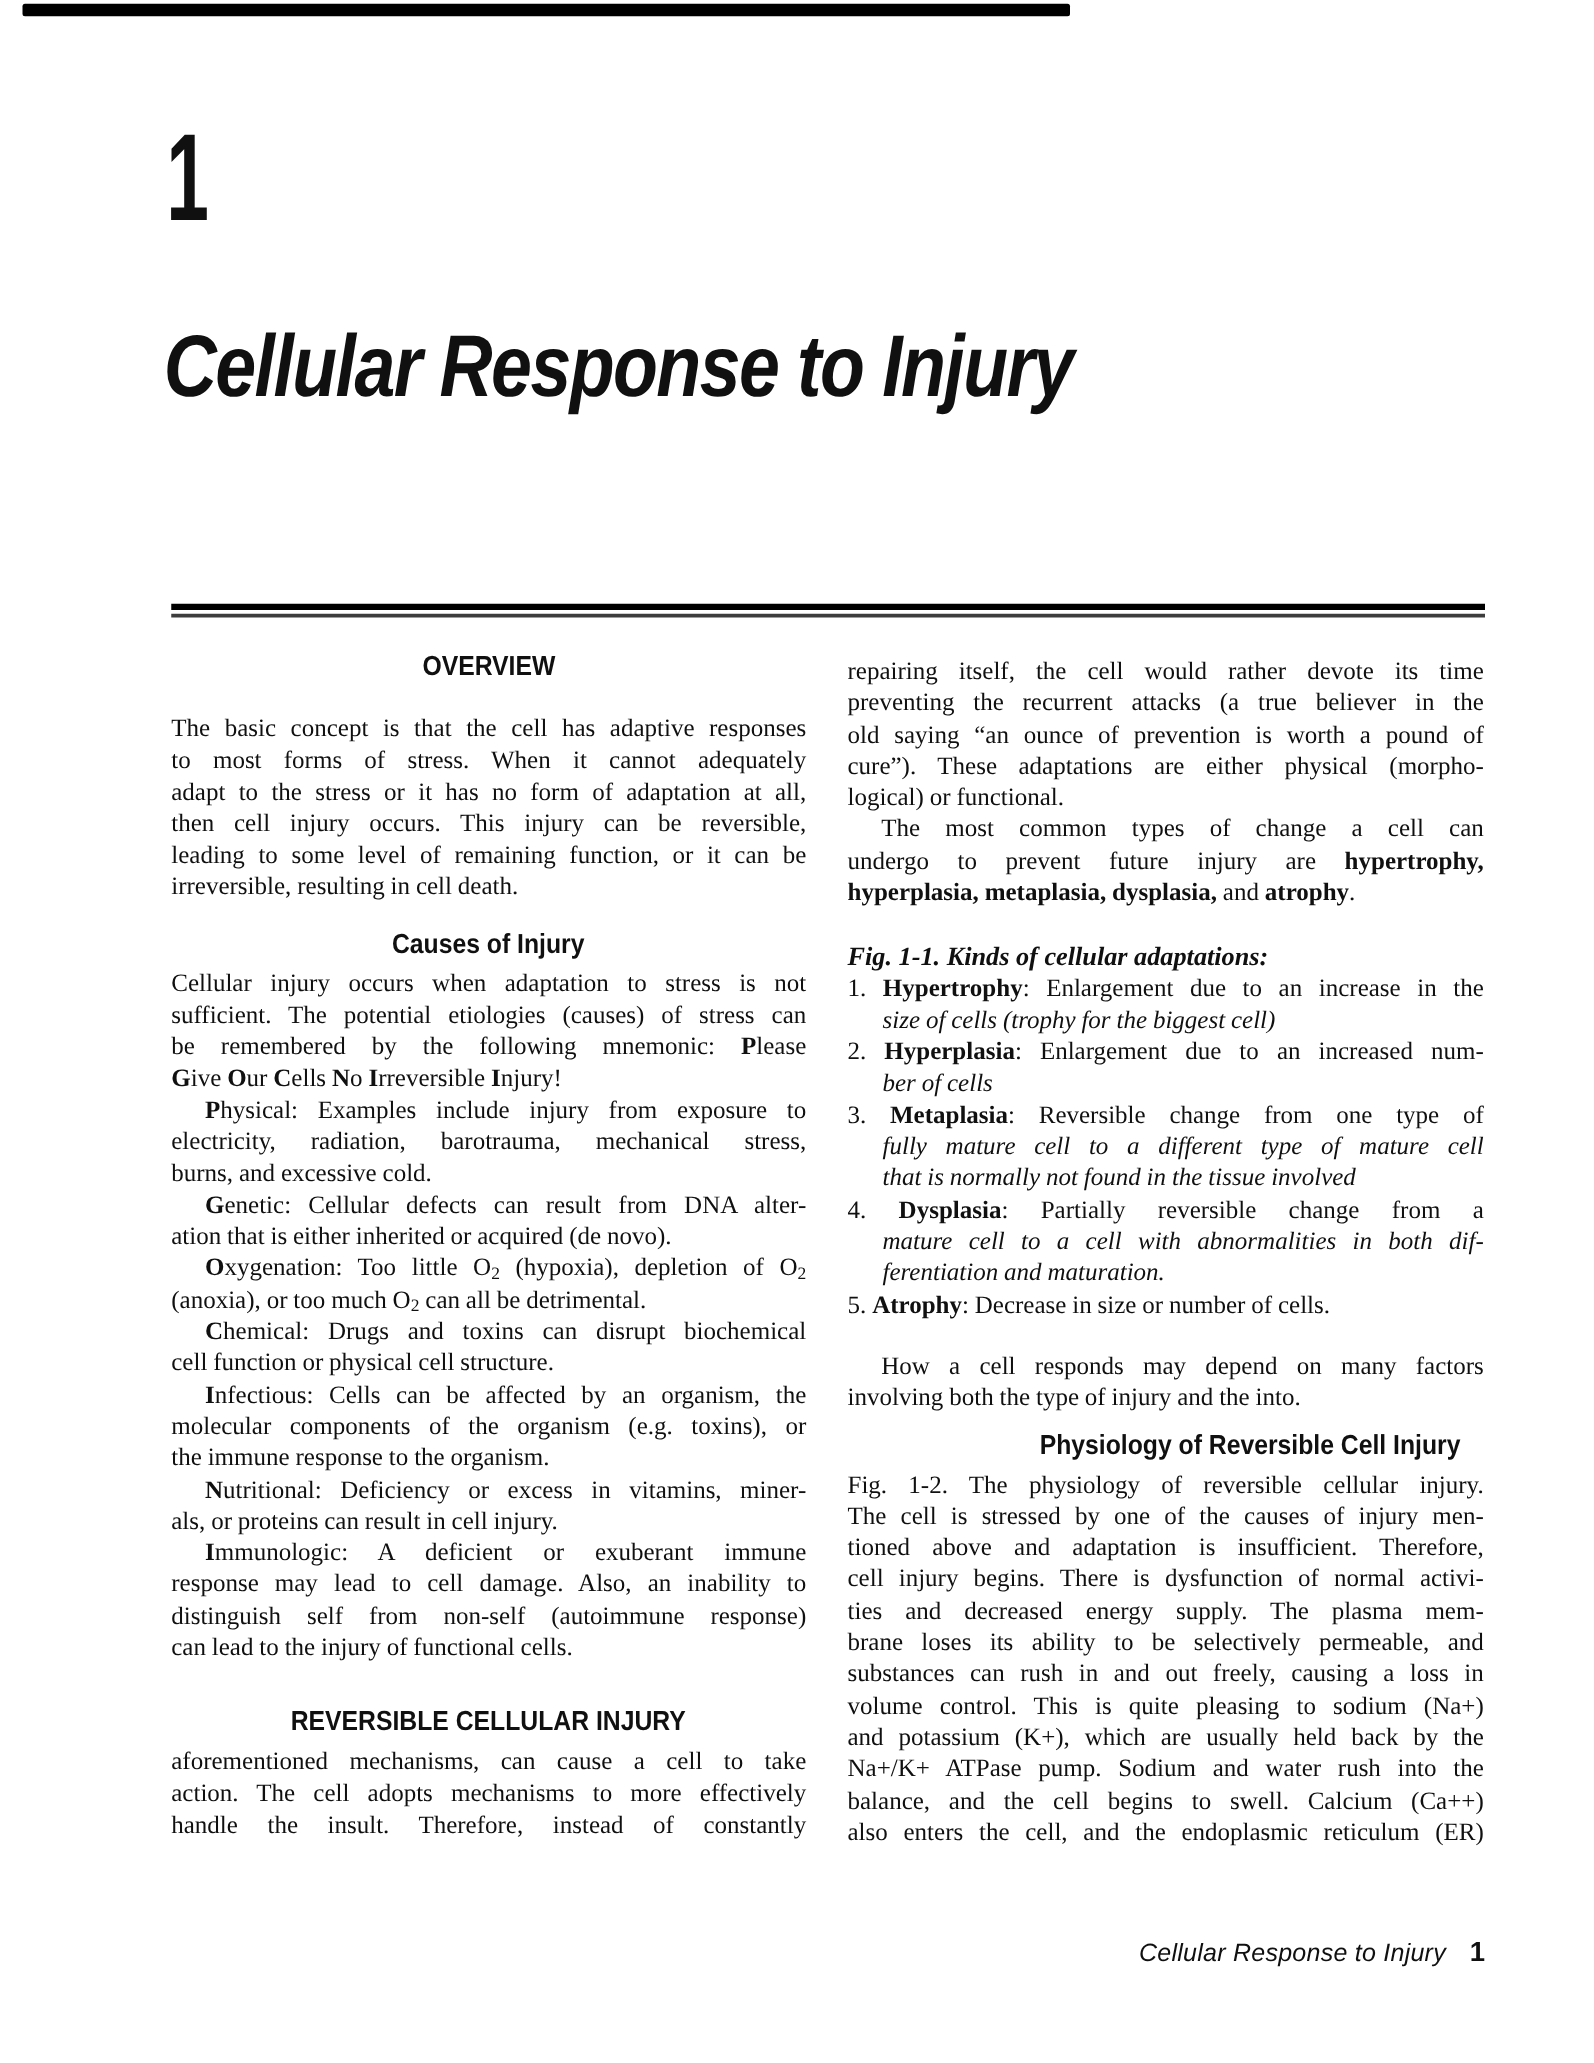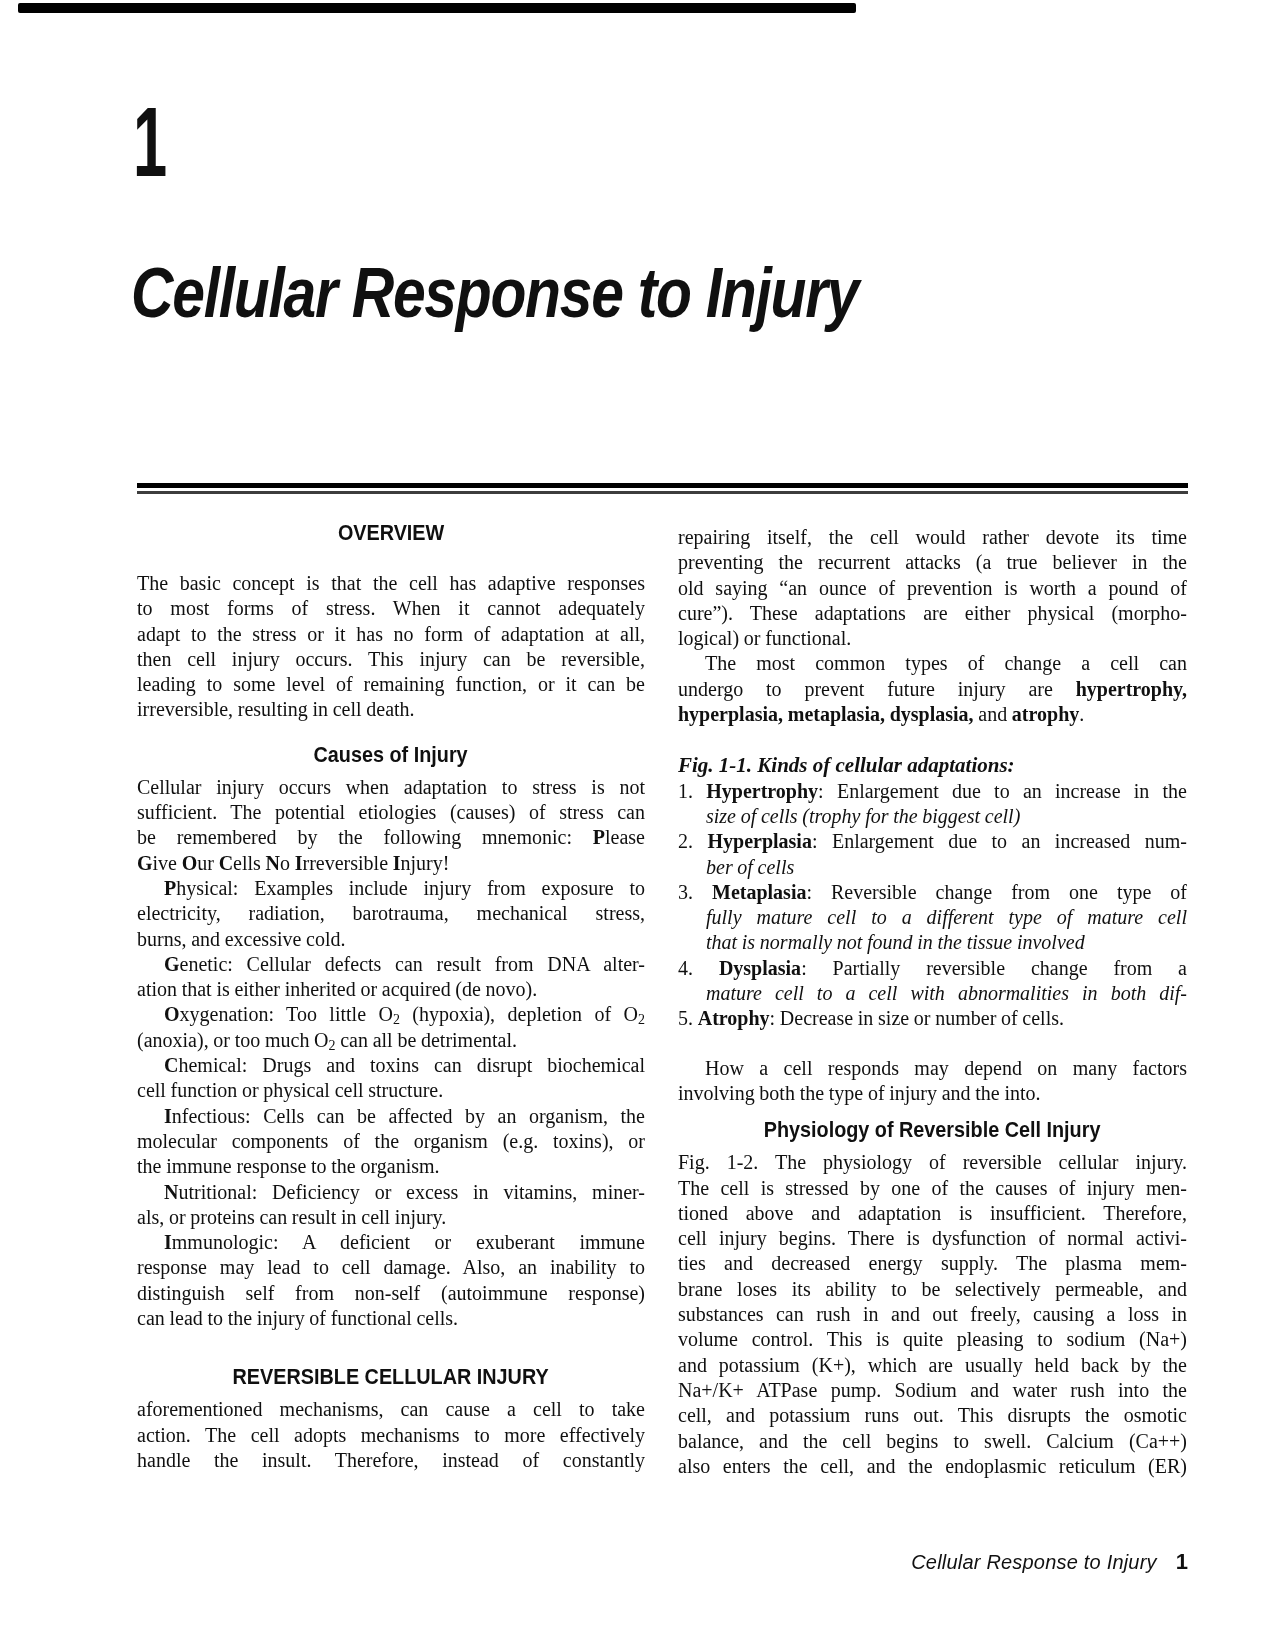--- a/index.html
+++ b/index.html
@@ -29,21 +29,21 @@
   .line{text-align:justify;text-align-last:justify;word-spacing:-0.3px;}
   .line.last{text-align-last:left;}
   .line.fl{text-indent:27px;}
   .list-item .line.cont2{padding-left:28px;font-style:italic;}
 
   .heading{font-family:"Liberation Sans",sans-serif;font-weight:bold;
         font-size:22px;line-height:28px;text-align:center;margin-top:14px;}
   .hx{display:inline-block;transform:scaleX(0.9);white-space:nowrap;}
   .heading-causes{margin-top:18px;}
   .heading-reversible{margin-top:32px;}
-  .heading-physiology{margin-top:10px;}
+  .heading-physiology{margin-top:10px;text-align:right;}
   .heading + .para{margin-top:6px;}
   .heading-overview + .para{margin-top:24px;}
   .col-right > .para:first-child{margin-top:20px;}
   .figcaption{margin-top:26px;font-weight:bold;font-style:italic;font-size:21px;}
   .space-before{margin-top:24px;}
   sub{font-size:0.7em;vertical-align:-0.22em;line-height:0;}
   b{font-weight:bold;}
 
   .footer{position:absolute;top:1549px;right:87px;display:flex;align-items:baseline;
         gap:19px;font-family:"Liberation Sans",sans-serif;}
@@ -142,20 +142,21 @@
           <div class="line cont2 last">ber of cells</div>
         </div>
         <div class="list-item">
           <div class="line">3.&nbsp;<b>Metaplasia</b>: Reversible change from one type of</div>
           <div class="line cont2">fully mature cell to a different type of mature cell</div>
           <div class="line cont2 last">that is normally not found in the tissue involved</div>
         </div>
         <div class="list-item">
           <div class="line">4.&nbsp;<b>Dysplasia</b>: Partially reversible change from a</div>
           <div class="line cont2">mature cell to a cell with abnormalities in both dif-</div>
+          <div class="line cont2 last">ferentiation and maturation.</div>
         </div>
         <div class="list-item">
           <div class="line last">5.&nbsp;<b>Atrophy</b>: Decrease in size or number of cells.</div>
         </div>
       </div>
       <div class="para space-before">
         <div class="line fl">How a cell responds may depend on many factors</div>
         <div class="line last">involving both the type of injury and the into.</div>
       </div>
       <div class="heading heading-physiology"><span class="hx">Physiology of Reversible Cell Injury</span></div>
@@ -163,21 +164,20 @@
         <div class="line">Fig. 1-2. The physiology of reversible cellular injury.</div>
         <div class="line">The cell is stressed by one of the causes of injury men-</div>
         <div class="line">tioned above and adaptation is insufficient. Therefore,</div>
         <div class="line">cell injury begins. There is dysfunction of normal activi-</div>
         <div class="line">ties and decreased energy supply. The plasma mem-</div>
         <div class="line">brane loses its ability to be selectively permeable, and</div>
         <div class="line">substances can rush in and out freely, causing a loss in</div>
         <div class="line">volume control. This is quite pleasing to sodium (Na+)</div>
         <div class="line">and potassium (K+), which are usually held back by the</div>
         <div class="line">Na+/K+ ATPase pump. Sodium and water rush into the</div>
-        <div class="line">cell, and potassium runs out. This disrupts the osmotic</div>
         <div class="line">balance, and the cell begins to swell. Calcium (Ca++)</div>
         <div class="line">also enters the cell, and the endoplasmic reticulum (ER)</div>
       </div>
     </div>
 
   <div class="footer">
     <span class="footer-title">Cellular Response to Injury</span>
     <span class="footer-page">1</span>
   </div>
 </div>

